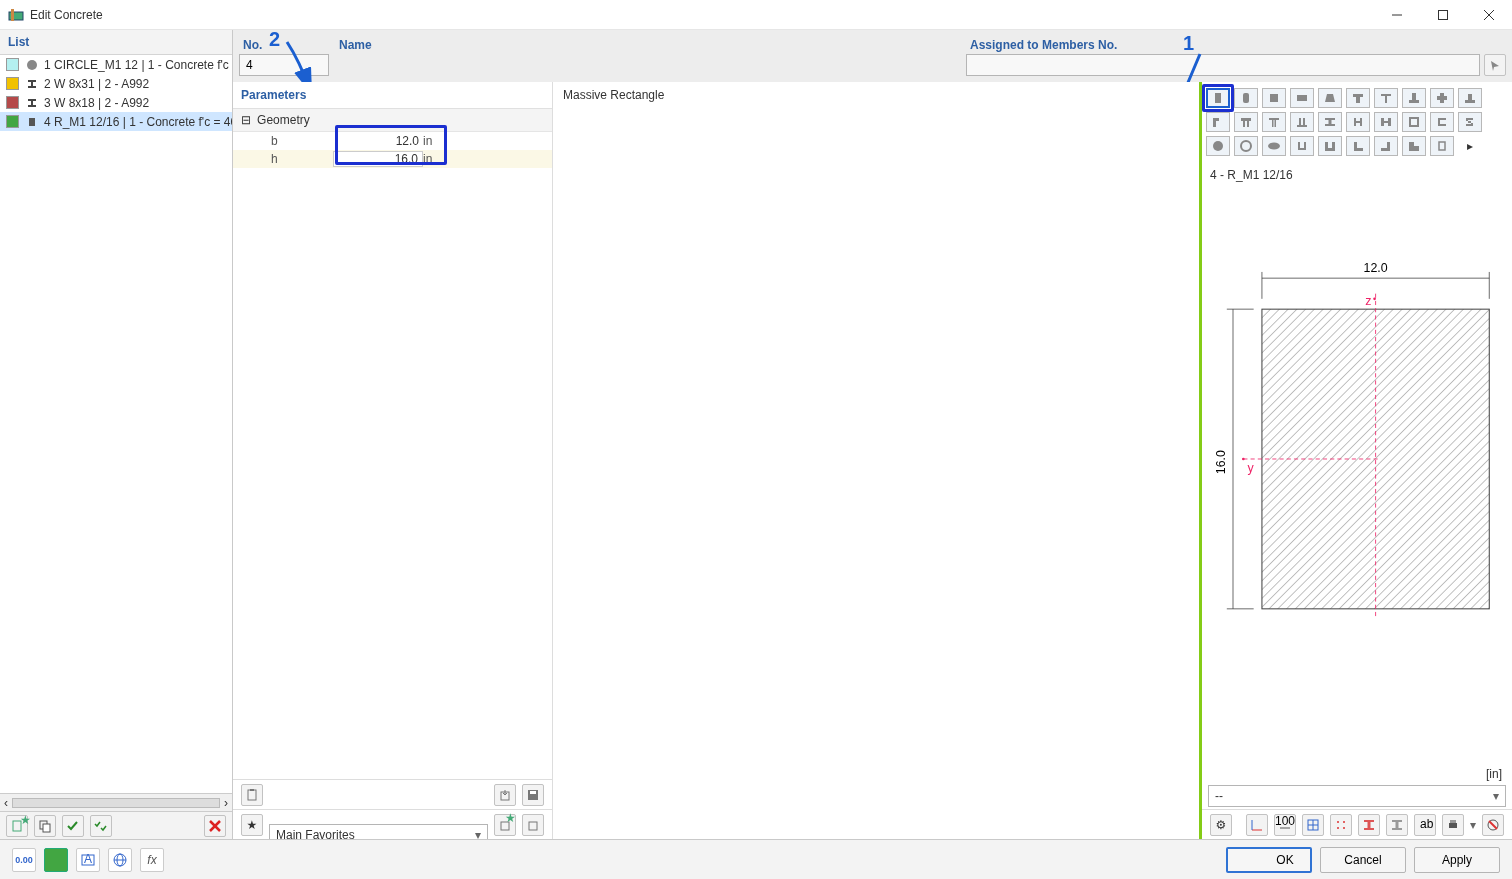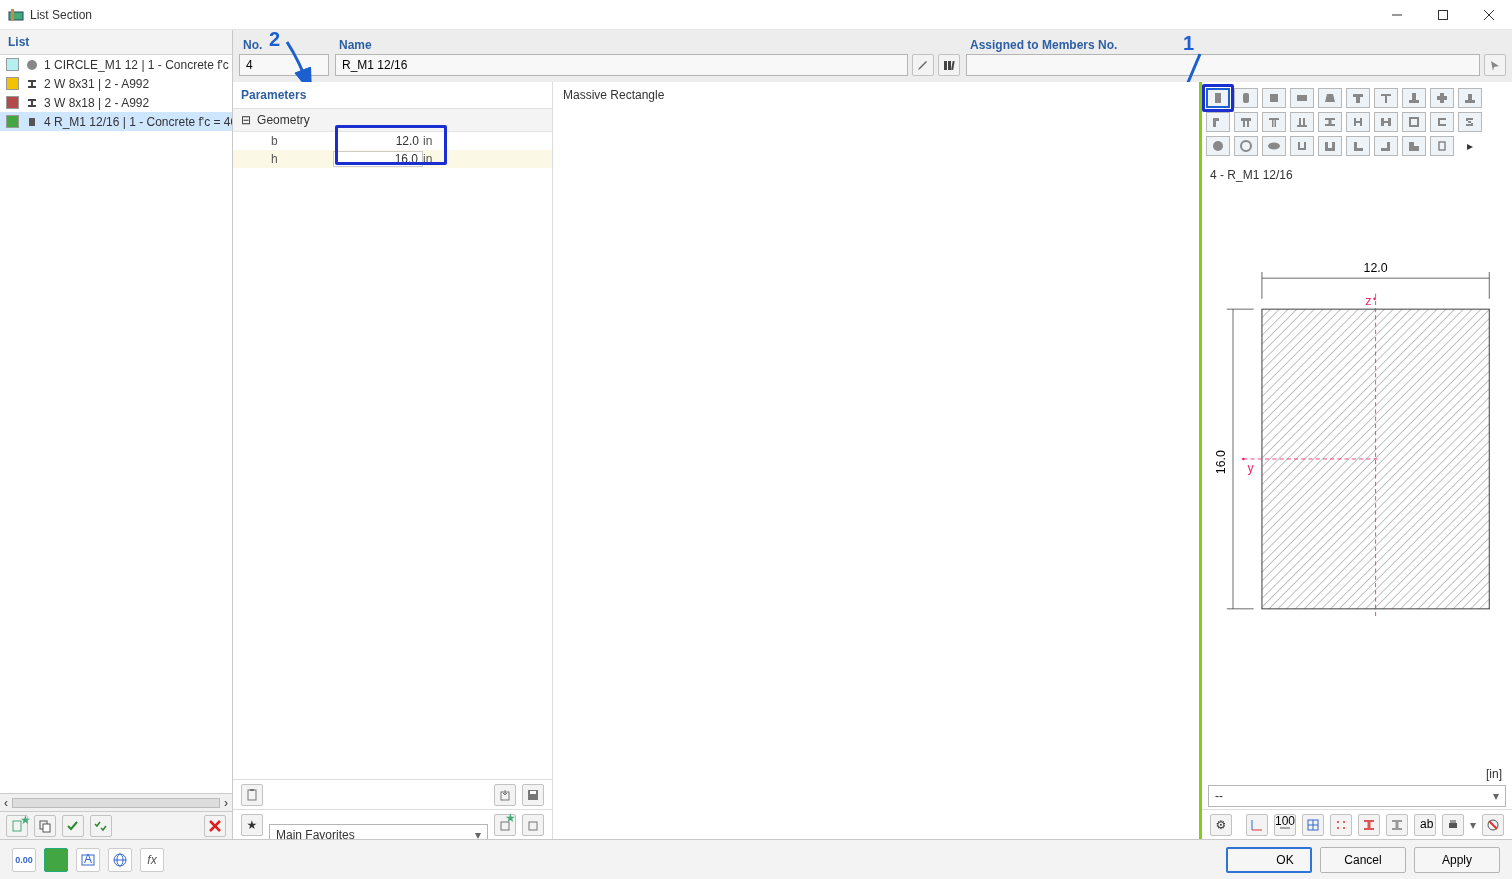--- a/index.html
+++ b/index.html
@@ -94,21 +94,21 @@
   </defs>
 </svg>
 
 <div class="titlebar">
   <span class="app-icon">
     <svg width="16" height="16">
         <rect x="1" y="5" width="14" height="8" fill="#4a7" stroke="#246"></rect>
         <rect x="3" y="2" width="3" height="12" fill="#c84"></rect>
       </svg>
   </span>
-  <span class="title">List Section</span>
+  <span class="title">Edit Concrete</span>
   <div class="win-btns">
     <div class="win-btn">
         <svg width="10" height="10">
           <line x1="0" y1="5" x2="10" y2="5" stroke="#333"></line>
         </svg>
       </div>
     <div class="win-btn">
         <svg width="10" height="10">
           <rect x="0.5" y="0.5" width="9" height="9" fill="none" stroke="#333"></rect>
         </svg>
@@ -215,37 +215,20 @@
         <path d="M30,2 Q18,30 6,60" fill="none" stroke="#1b5fd0" stroke-width="3" marker-end="url(#arrhead)"></path>
       </svg>
 
     <div class="fields-row">
       <div class="field-block" style="width:90px">
         <span class="lbl">No.</span>
         <input value="4" style="">
       </div>
       <div class="field-block" style="flex:1;position:relative">
         <span class="lbl">Name</span>
-        <div style="display:flex;align-items:center">
-          <input style="flex: 1 1 0%;" value="R_M1 12/16">
-          <div class="name-icons">
-            <span class="icon-btn">
-                <svg width="14" height="14">
-                  <path d="M2,12 l2,-1 l7,-7 l-1,-1 l-7,7 z" fill="#666"></path>
-                </svg>
-              </span>
-            <span class="icon-btn">
-                <svg width="14" height="14">
-                  <rect x="2" y="3" width="3" height="9" fill="#444"></rect>
-                  <rect x="6" y="3" width="3" height="9" fill="#444"></rect>
-                  <rect x="10" y="3" width="2" height="9" fill="#444" transform="rotate(10 11 7)"></rect>
-                </svg>
-              </span>
-          </div>
-        </div>
       </div>
       <div class="field-block" style="width:540px">
         <span class="lbl">Assigned to Members No.</span>
         <div style="display:flex;align-items:center;gap:4px">
           <input style="flex: 1 1 0%;">
           <span class="icon-btn">
               <svg width="14" height="14">
                 <path d="M3,3 l8,5 l-5,1 l-1,4 z" fill="#888"></path>
               </svg>
             </span>

